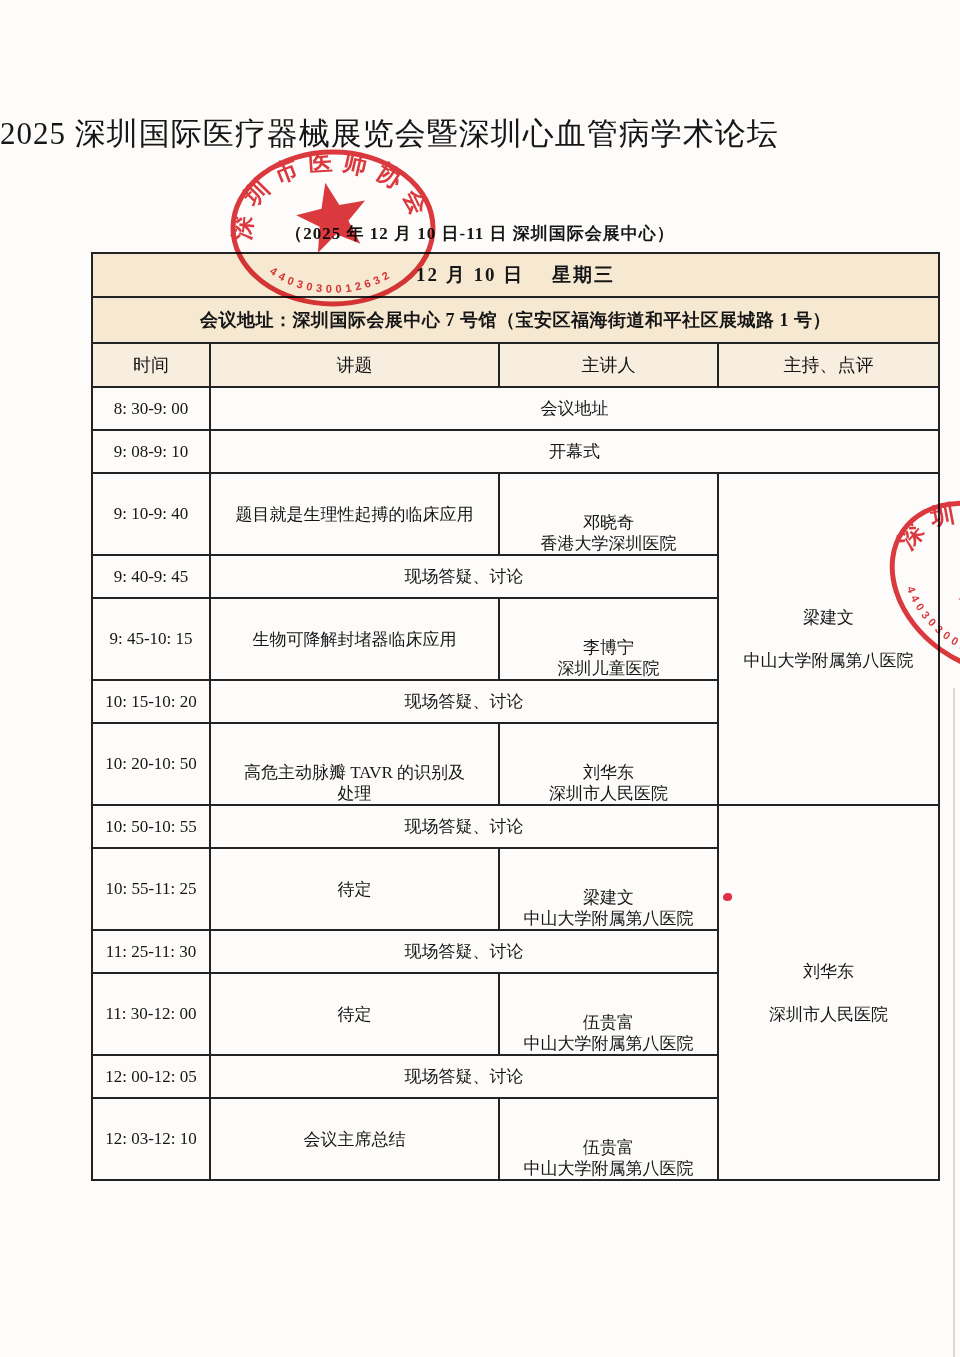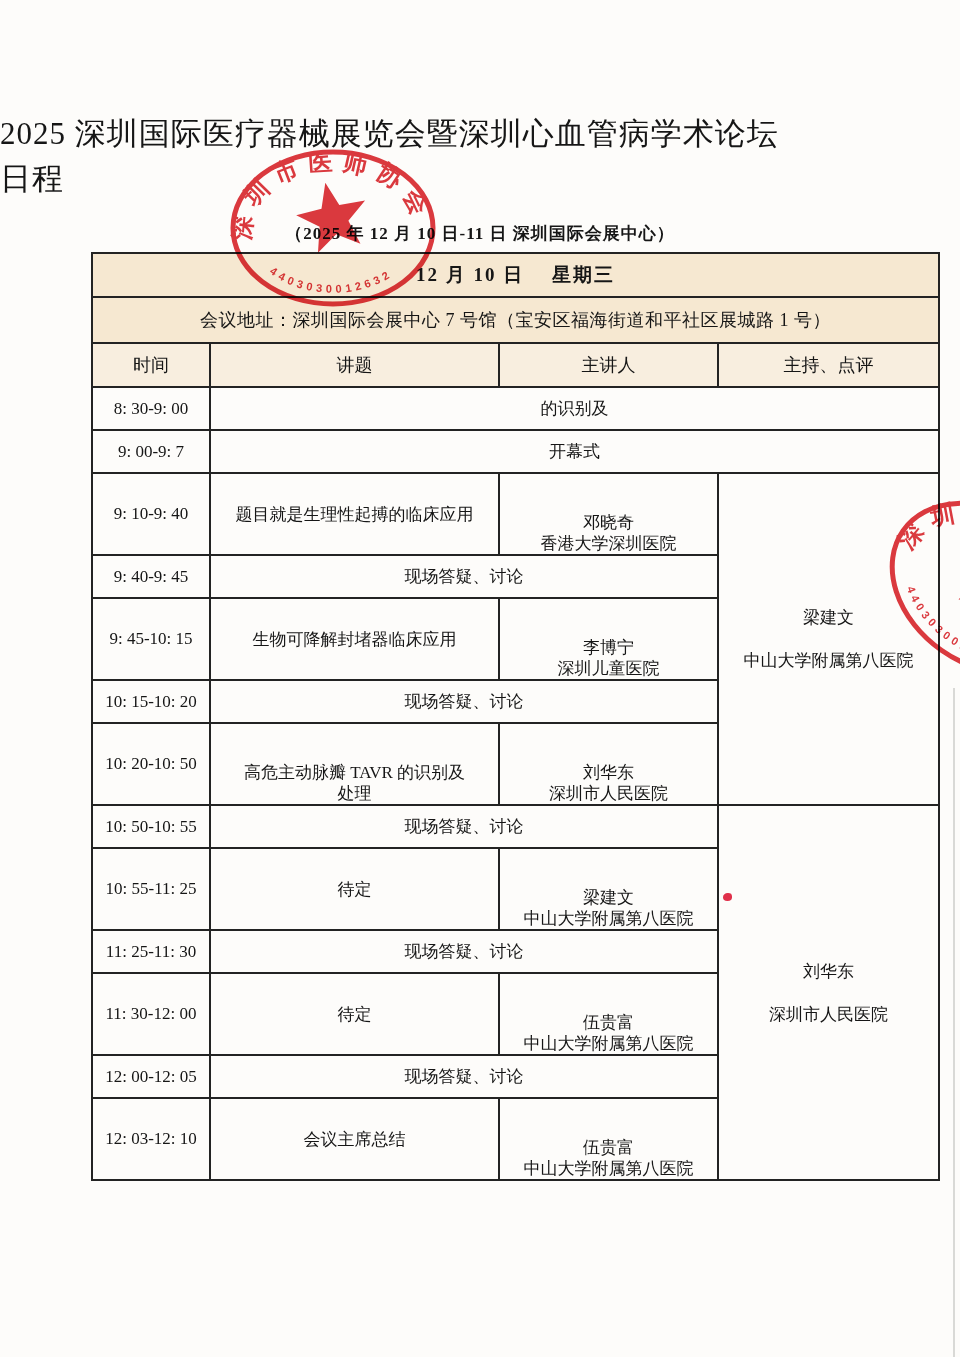--- a/index.html
+++ b/index.html
@@ -29,21 +29,21 @@
     border:2px solid #232323;
     text-align:center;vertical-align:middle;
     font-size:17px;padding:0;
     overflow:hidden;
   }
   .col-time{width:118px;}
   .col-topic{width:289px;}
   .col-speaker{width:219px;}
   .col-mod{width:221px;}
   tr.r-date td{height:42px;background:#f6e8d1;font-weight:700;font-size:19px;letter-spacing:2px;}
-  tr.r-venue td{height:44px;background:#f6e8d1;font-weight:400;font-size:18px;letter-spacing:.5px;}
+  tr.r-venue td{height:44px;background:#f6e8d1;font-weight:700;font-size:18px;letter-spacing:.5px;}
   tr.r-head td{height:42px;background:#f8eedf;font-size:18px;}
   tr.r-s td{height:41px;border-radius:6px;}
   tr.r-t td{height:80px;}
   .pair{
     display:flex;flex-direction:column;justify-content:flex-end;
     height:100%;align-items:center;
   }
   .pair span{display:block;line-height:1.2;}
   .mod-pair{display:flex;flex-direction:column;justify-content:center;gap:20px;height:100%;align-items:center;}
   
@@ -59,21 +59,20 @@
     background:#d9d9d6;
   }
 </style>
 </head>
 <body>
 
 <div class="page">
 
   <div class="title-block">
     <div>2025 深圳国际医疗器械展览会暨深圳心血管病学术论坛</div>
-    <div>日程</div>
   </div>
 
   <div class="subtitle">（2025 年 12 月 10 日-11 日  深圳国际会展中心）</div>
 
   <table class="sched">
     <colgroup>
       <col class="col-time">
         <col class="col-topic">
         <col class="col-speaker">
         <col class="col-mod">
@@ -87,24 +86,24 @@
       </tr>
       <tr class="r-head">
         <td>时间</td>
         <td>讲题</td>
         <td>主讲人</td>
         <td>主持、点评</td>
       </tr>
 
       <tr class="r-s">
         <td>8: 30-9: 00</td>
-        <td colspan="3">的识别及</td>
-      </tr>
-      <tr class="r-s">
-        <td>9: 00-9: 7</td>
+        <td colspan="3">会议地址</td>
+      </tr>
+      <tr class="r-s">
+        <td>9: 08-9: 10</td>
         <td colspan="3">开幕式</td>
       </tr>
 
       <tr class="r-t">
         <td>9: 10-9: 40</td>
         <td>题目就是生理性起搏的临床应用</td>
         <td>
           <div class="pair">
             <span>邓晓奇</span>
             <span>香港大学深圳医院</span>

